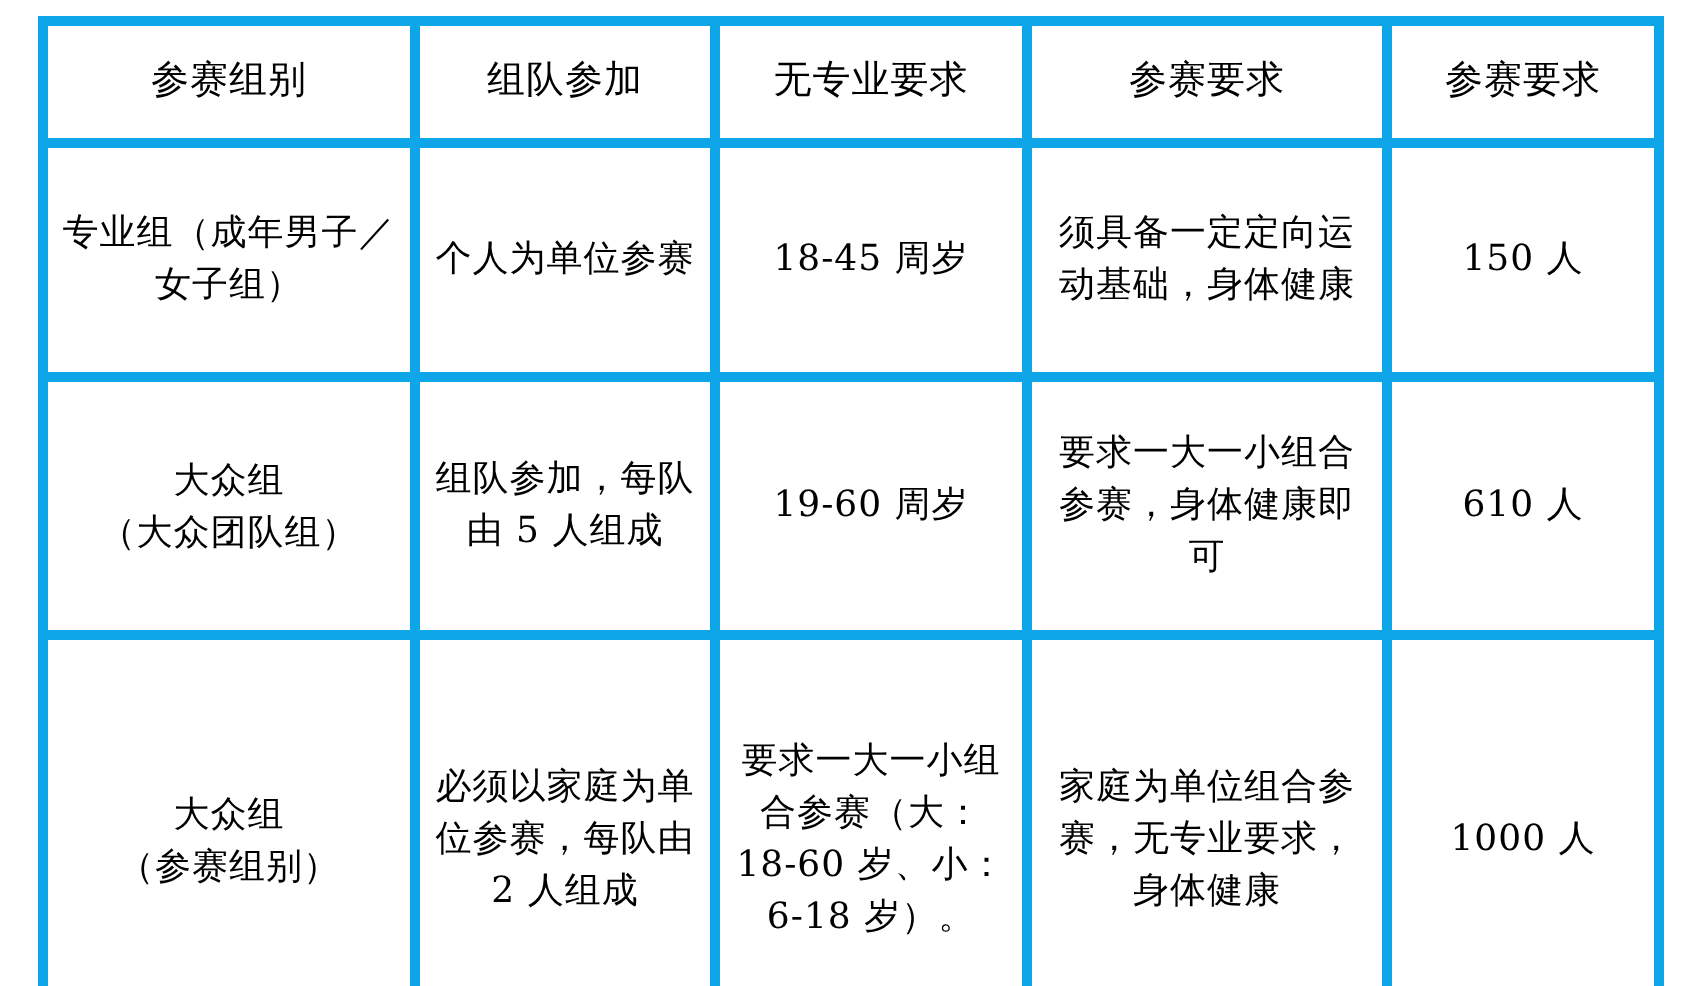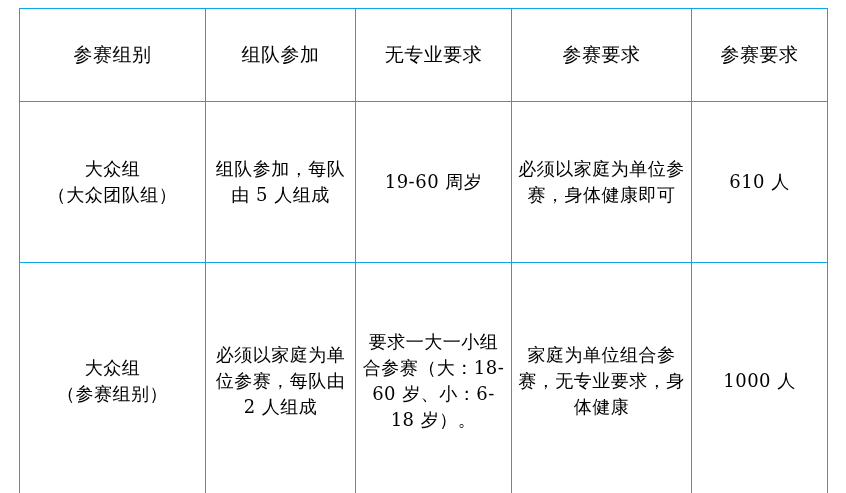--- a/index.html
+++ b/index.html
@@ -21,24 +21,24 @@
     background: #ffffff;
   }
   table.entry-table {
     border-collapse: collapse;
     table-layout: fixed;
     width: 808px;
     margin: 8px 0 0 19px;
   }
   table.entry-table td,
   table.entry-table th {
-    border: 1px solid #0ea5e9;
+    border: 5px solid #0ea5e9;
     text-align: center;
     vertical-align: middle;
-    padding: 22px 6px;
+    padding: 4px 6px;
     font-weight: normal;
     line-height: 1.45;
     letter-spacing: 0.5px;
   }
   thead th {
     font-weight: bold;
     font-size: 19px;
     height: 48px;
     letter-spacing: 1px;
   }
@@ -75,28 +75,35 @@
     <thead>
       <tr>
         <th>参赛组别</th>
         <th>组队参加</th>
         <th>无专业要求</th>
         <th>参赛要求</th>
         <th>参赛要求</th>
       </tr>
     </thead>
     <tbody>
+      <tr class="row-pro">
+        <td>专业组（成年男子／女子组）</td>
+        <td>个人为单位参赛</td>
+        <td>18-45 周岁</td>
+        <td>须具备一定定向运动基础，身体健康</td>
+        <td>150 人</td>
+      </tr>
       <tr class="row-public">
         <td>
           <span class="cell-sub">大众组</span>
           <span class="cell-sub">（大众团队组）</span>
         </td>
         <td>组队参加，每队由 5 人组成</td>
         <td>19-60 周岁</td>
-        <td>必须以家庭为单位参赛，身体健康即可</td>
+        <td>要求一大一小组合参赛，身体健康即可</td>
         <td>610 人</td>
       </tr>
       <tr class="row-family">
         <td>
           <span class="cell-sub">大众组</span>
           <span class="cell-sub">（参赛组别）</span>
         </td>
         <td>必须以家庭为单位参赛，每队由 2 人组成</td>
         <td>要求一大一小组合参赛（大：18-60 岁、小：6-18 岁）。</td>
         <td>家庭为单位组合参赛，无专业要求，身体健康</td>

